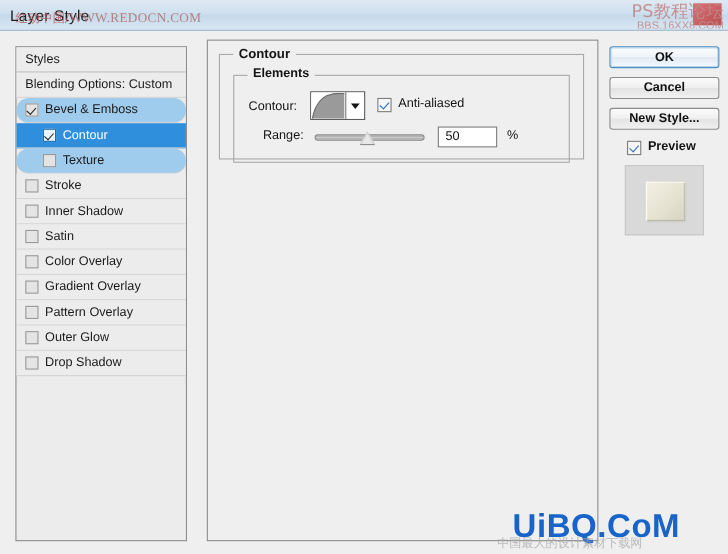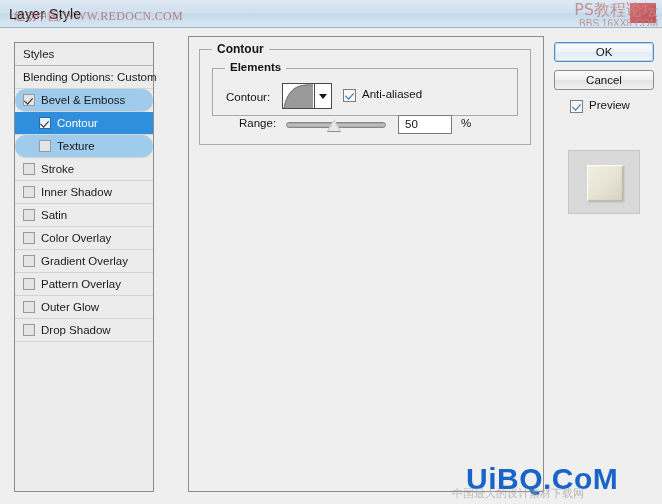--- a/index.html
+++ b/index.html
@@ -99,21 +99,21 @@
     height: 20px;
     background: linear-gradient(135deg, #d94b4b, #b72020);
     opacity: .75;
   }
 
   
   #styles-panel {
     position: absolute;
     left: 14px;
     top: 42px;
-    width: 140px;
+    width: 156px;
     height: 450px;
     background: #ececec;
     border: 1px solid #8d8d8d;
     box-sizing: border-box;
   }
   #styles-header {
     height: 23px;
     line-height: 23px;
     padding-left: 8px;
     font-size: 11.5px;
@@ -200,21 +200,21 @@
     font-weight: bold;
     color: #141414;
     white-space: nowrap;
   }
   
   #group-elements {
     position: absolute;
     left: 12px;
     top: 18px;
     width: 306px;
-    height: 48px;
+    height: 80px;
     border: 1px solid #a9a9a9;
     box-sizing: border-box;
   }
   #group-elements > .group-title { font-size: 11.5px; }
 
   
   .field-label {
     position: absolute;
     font-size: 11.5px;
     color: #141414;
@@ -346,20 +346,21 @@
     font-size: 11.5px;
     color: #141414;
   }
 
   
   #right-panel {
     position: absolute;
     left: 554px;
     top: 42px;
     width: 100px;
+    font-weight: bold;
   }
   .btn {
     display: block;
     width: 100px;
     height: 20px;
     line-height: 18px;
     text-align: center;
     font-size: 11.5px;
     color: #121212;
     background: linear-gradient(to bottom, #fbfbfb, #efefef 48%, #e3e3e3 50%, #f0f0f0);
@@ -559,20 +560,21 @@
         <div id="range-thumb"></div>
         <div id="range-input">50</div>
         <span id="range-pct">%</span>
       </div>
     </div>
   </div>
 
   <div id="right-panel">
     <div class="btn default">OK</div>
     <div class="btn">Cancel</div>
+    <div class="btn">New Style...</div>
     <div id="preview-wrap">
       <span id="preview-box" class="checked"></span>
       <span id="preview-label">Preview</span>
     </div>
     <div id="preview-thumb">
       <div class="chip"></div>
     </div>
   </div>
 
   <div id="wm-uibq">UiBQ.CoM</div>

